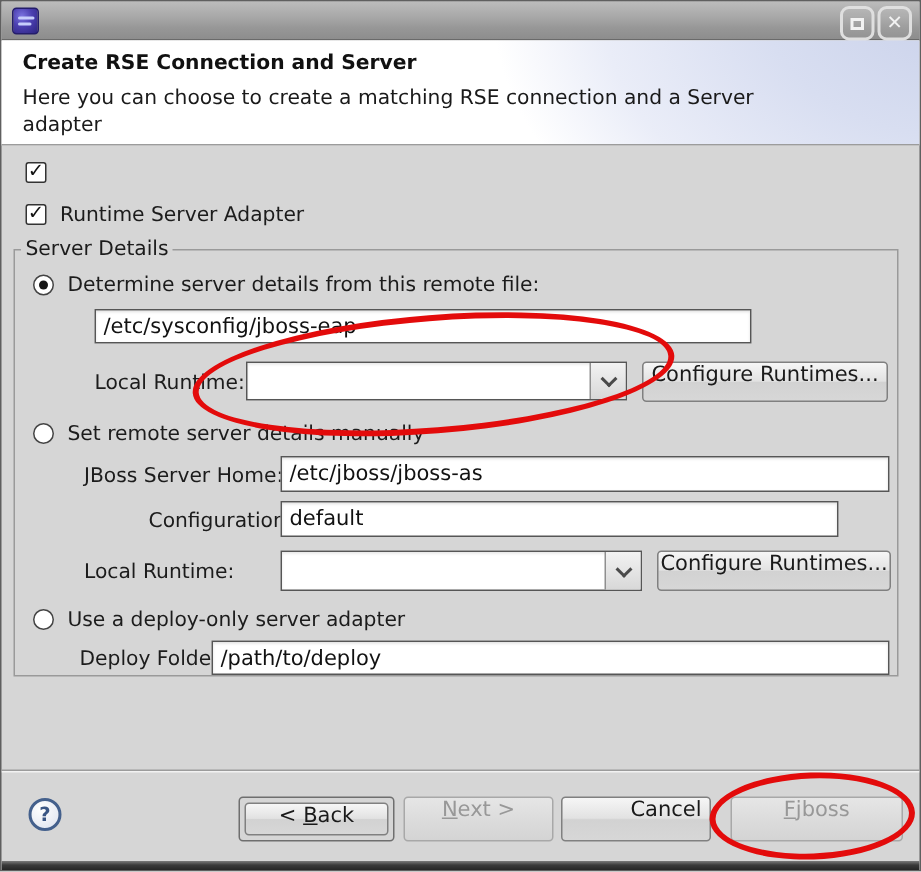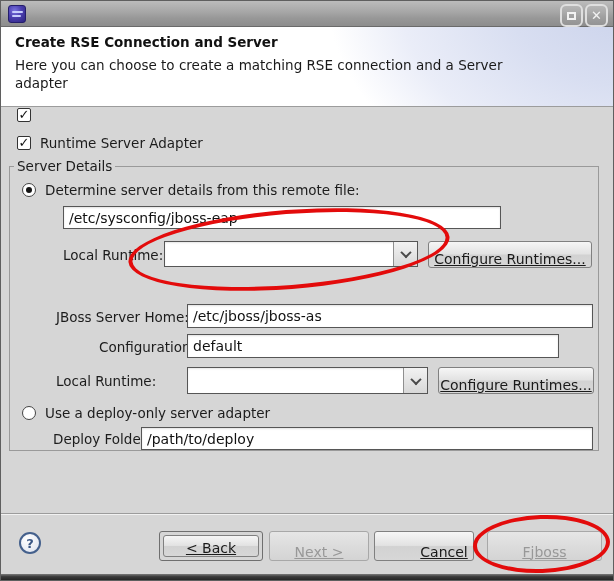--- a/index.html
+++ b/index.html
@@ -26,21 +26,21 @@
     position:absolute;top:3px;width:23px;height:23px;border-radius:6px;
     border:2px solid #dfdfdf;background:rgba(255,255,255,0.06);
     display:flex;align-items:center;justify-content:center;cursor:default;padding:0;
   }
   .win-btn.max{left:559px;}
   .win-btn.close{left:584px;}
   .glyph-square{width:9px;height:8px;border:2px solid #f2f2f2;background:transparent;}
   .glyph-x{color:#f2f2f2;font-size:13px;font-weight:bold;line-height:1;margin-top:-1px;}
   
   .header{
-    position:absolute;left:0;top:26px;width:612px;height:80px;
+    position:absolute;left:0;top:26px;width:612px;height:70px;
     background-color:#ffffff;
     background-image:radial-gradient(ellipse 430px 300px at 104% -38%,#c9d1ea 0%,#d8def1 30%,#eaedf8 55%,#ffffff 72%);
     border-bottom:1px solid #9c9c9c;
   }
   .header-title{position:absolute;left:14px;top:7px;font-size:13.5px;font-weight:bold;color:#111;}
   .header-desc{position:absolute;left:14px;top:29px;width:500px;font-size:13.5px;line-height:18px;color:#1a1a1a;}
   
   .row{position:absolute;display:flex;align-items:center;gap:9px;}
   .lbl{font-size:13.5px;color:#1c1c1c;white-space:nowrap;}
   .checkbox{
@@ -65,21 +65,21 @@
   .combo .arrow-btn{
     position:absolute;right:0;top:0;bottom:0;width:24px;
     background:linear-gradient(180deg,#f2f2f2,#d8d8d8);
     border-left:1px solid #8f8f8f;display:flex;align-items:center;justify-content:center;
   }
   .chev{width:8px;height:8px;border-left:2px solid #4a4a4a;border-bottom:2px solid #4a4a4a;transform:rotate(-45deg) translate(1px,-1px);}
   .btn{
     position:absolute;border:1px solid #808080;border-radius:3px;
     background:linear-gradient(180deg,#f6f6f6 0%,#e2e2e2 48%,#d2d2d2 52%,#d7d7d7 100%);
     font-size:14px;color:#1a1a1a;text-align:center;padding:0;cursor:default;
-    display:flex;align-items:flex-end;justify-content:center;white-space:pre;text-decoration:underline;
+    display:flex;align-items:flex-start;justify-content:center;white-space:pre;
   }
   .btn.disabled{
     border-color:#a8a8a8;color:#989898;
     background:linear-gradient(180deg,#e6e6e6 0%,#dcdcdc 50%,#d4d4d4 100%);
   }
   .key{text-decoration:underline;}
   
   .groupbox{position:absolute;left:8px;top:165px;width:590px;height:285px;border:1px solid #9a9a9a;}
   .group-legend{position:absolute;left:13px;top:157px;background:#d6d6d6;padding:0 3px;font-size:13.5px;color:#1c1c1c;z-index:2;}
   
@@ -149,20 +149,24 @@
   <div class="combo" style="left:163px;top:240px;width:254px;height:26px;">
     <span style="position:absolute;left:5px;top:4px;font-size:14px;color:#111;"></span>
     <span class="arrow-btn">
       <span class="chev"></span>
     </span>
   </div>
   <button class="btn" style="left:427px;top:240px;width:164px;height:27px;">
     <span>Configure Runtimes...</span>
   </button>
 
+  <div class="row" style="left:21px;top:280px;">
+    <span class="radio"></span>
+    <span class="lbl">Set remote server details manually</span>
+  </div>
   <span class="lbl" style="position:absolute;left:55px;top:308px;">JBoss Server Home:</span>
   <input class="tfield" style="left: 186px; top: 303px; width: 406px; height: 24px;" value="/etc/jboss/jboss-as">
   <span class="lbl" style="position:absolute;left:55px;top:338px;margin-left:43px;">Configuration:</span>
   <input class="tfield" style="left: 186px; top: 333px; width: 372px; height: 24px;" value="default">
   <span class="lbl" style="position:absolute;left:55px;top:372px;">Local Runtime:</span>
   <div class="combo" style="left:186px;top:366px;width:241px;height:27px;">
     <span style="position:absolute;left:5px;top:4px;font-size:14px;color:#111;"></span>
     <span class="arrow-btn">
       <span class="chev"></span>
     </span>

